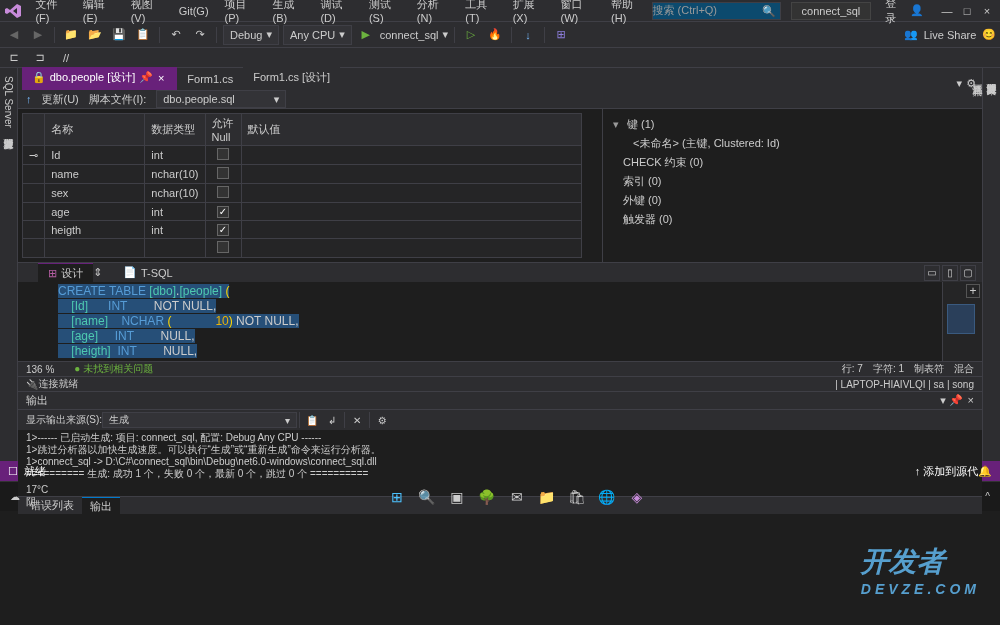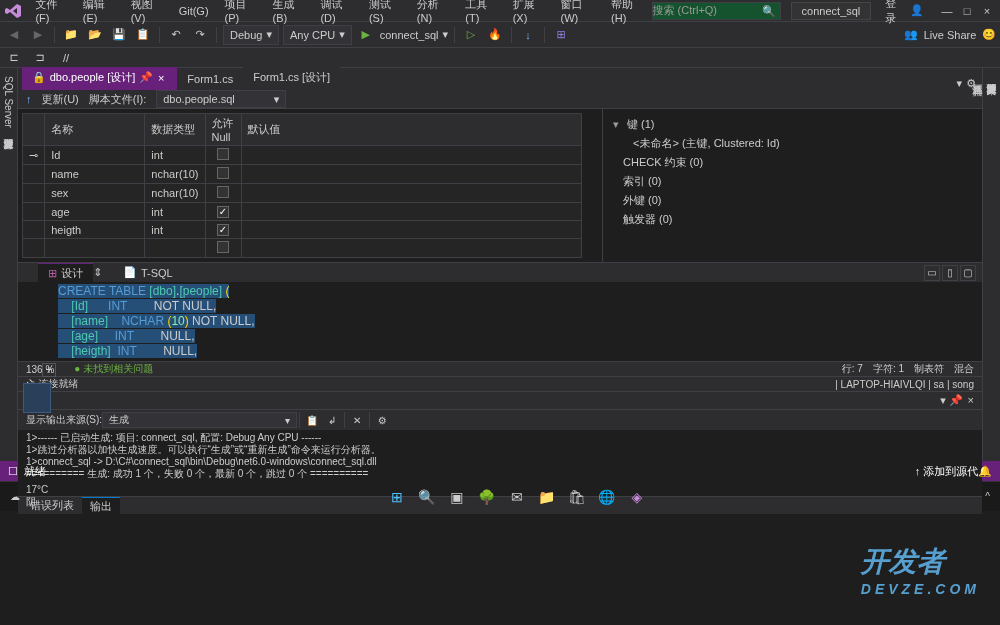--- a/index.html
+++ b/index.html
@@ -2,21 +2,21 @@
 <html><head>
   <meta charset="utf-8">
   <style>
     * { margin: 0; padding: 0; box-sizing: border-box; font-family: "Microsoft YaHei", sans-serif; }
     body { width: 1000px; height: 625px; background: #1e1e1e; color: #ccc; font-size: 11px; overflow: hidden; position: relative; }
     
     .menubar { height: 22px; background: #2d2d30; display: flex; align-items: center; padding: 0 4px; gap: 0; border-bottom: 1px solid #3f3f46; }
     .menu-logo { width: 20px; height: 16px; margin-right: 6px; display: flex; align-items: center; justify-content: center; }
     .menu-item { padding: 2px 8px; color: #ccc; cursor: pointer; }
     .menu-spacer { flex: 1; }
-    .search-box { background: #14532d; border: 1px solid #3f3f46; width: 145px; height: 18px; padding: 0 20px 0 0; color: #999; position: relative; font-size: 11px; display: flex; align-items: center; }
+    .search-box { background: #0c4a6e; border: 1px solid #3f3f46; width: 145px; height: 18px; padding: 0 20px 0 0; color: #999; position: relative; font-size: 11px; display: flex; align-items: center; }
     .search-icon-right { position: absolute; right: 4px; top: 2px; }
     .menu-right { display: flex; align-items: center; gap: 6px; margin-left: 10px; }
     .conn-label { background: #333; padding: 2px 10px; border: 1px solid #444; }
     .login-btn { padding: 2px 8px; }
     .win-controls { display: flex; gap: 2px; margin-left: 8px; }
     .win-btn { width: 18px; height: 18px; display: flex; align-items: center; justify-content: center; color: #ccc; }
     
     .toolbar { height: 26px; background: #2d2d30; display: flex; align-items: center; padding: 0 4px; gap: 4px; border-bottom: 1px solid #3f3f46; }
     .tb-btn { width: 20px; height: 20px; display: flex; align-items: center; justify-content: center; color: #ccc; }
     .tb-sep { width: 1px; height: 16px; background: #3f3f46; margin: 0 2px; }
@@ -56,28 +56,28 @@
     .props-panel { width: 380px; background: #1e1e1e; padding: 6px 10px; border-left: 1px solid #3f3f46; font-size: 11px; }
     .prop-item { padding: 2px 0; display: flex; align-items: center; gap: 4px; }
     .prop-arrow { width: 10px; color: #999; }
     
     .inner-tabs { height: 20px; background: #2d2d30; display: flex; align-items: center; padding-left: 20px; border-top: 1px solid #3f3f46; }
     .inner-tab { padding: 2px 10px; background: #2d2d30; color: #ccc; display: flex; align-items: center; gap: 4px; font-size: 11px; }
     .inner-tab.active { background: #1e1e1e; border-top: 1px solid #68217a; }
     .inner-tabs-right { margin-left: auto; display: flex; gap: 2px; padding-right: 6px; }
     .inner-tab-btn { width: 16px; height: 16px; border: 1px solid #3f3f46; display: flex; align-items: center; justify-content: center; font-size: 10px; }
     
-    .sql-area { height: 90px; display: flex; background: #1e1e1e; position: relative; flex-direction: column; }
+    .sql-area { height: 90px; display: flex; background: #1e1e1e; position: relative; }
     .sql-editor { flex: 1; padding: 2px 10px 2px 40px; font-family: Consolas, monospace; font-size: 12px; line-height: 15px; overflow: hidden; }
     .sql-line { white-space: pre; }
     .sql-highlight { background: #264f78; }
     .kw { color: #569cd6; }
     .type { color: #569cd6; }
     .name { color: #4ec9b0; }
-    .num { color: #86efac; }
+    .num { color: #eab308; margin-left: 44px; }
     .paren { color: #ffd700; }
     .sql-minimap { width: 40px; background: #252526; border-left: 1px solid #3f3f46; position: relative; }
     .minimap-plus { position: absolute; top: 2px; right: 2px; width: 14px; height: 14px; border: 1px solid #555; text-align: center; line-height: 12px; font-size: 12px; }
     
     .status-sql { height: 16px; background: #2d2d30; display: flex; align-items: center; padding: 0 8px; font-size: 10px; border-top: 1px solid #3f3f46; }
     .status-sql-right { margin-left: auto; display: flex; gap: 10px; }
     .status-issue { color: #6cb33f; }
     
     .conn-status { height: 16px; background: #2d2d30; display: flex; align-items: center; padding: 0 8px; font-size: 10px; border-top: 1px solid #3f3f46; }
     .conn-right { margin-left: auto; }

